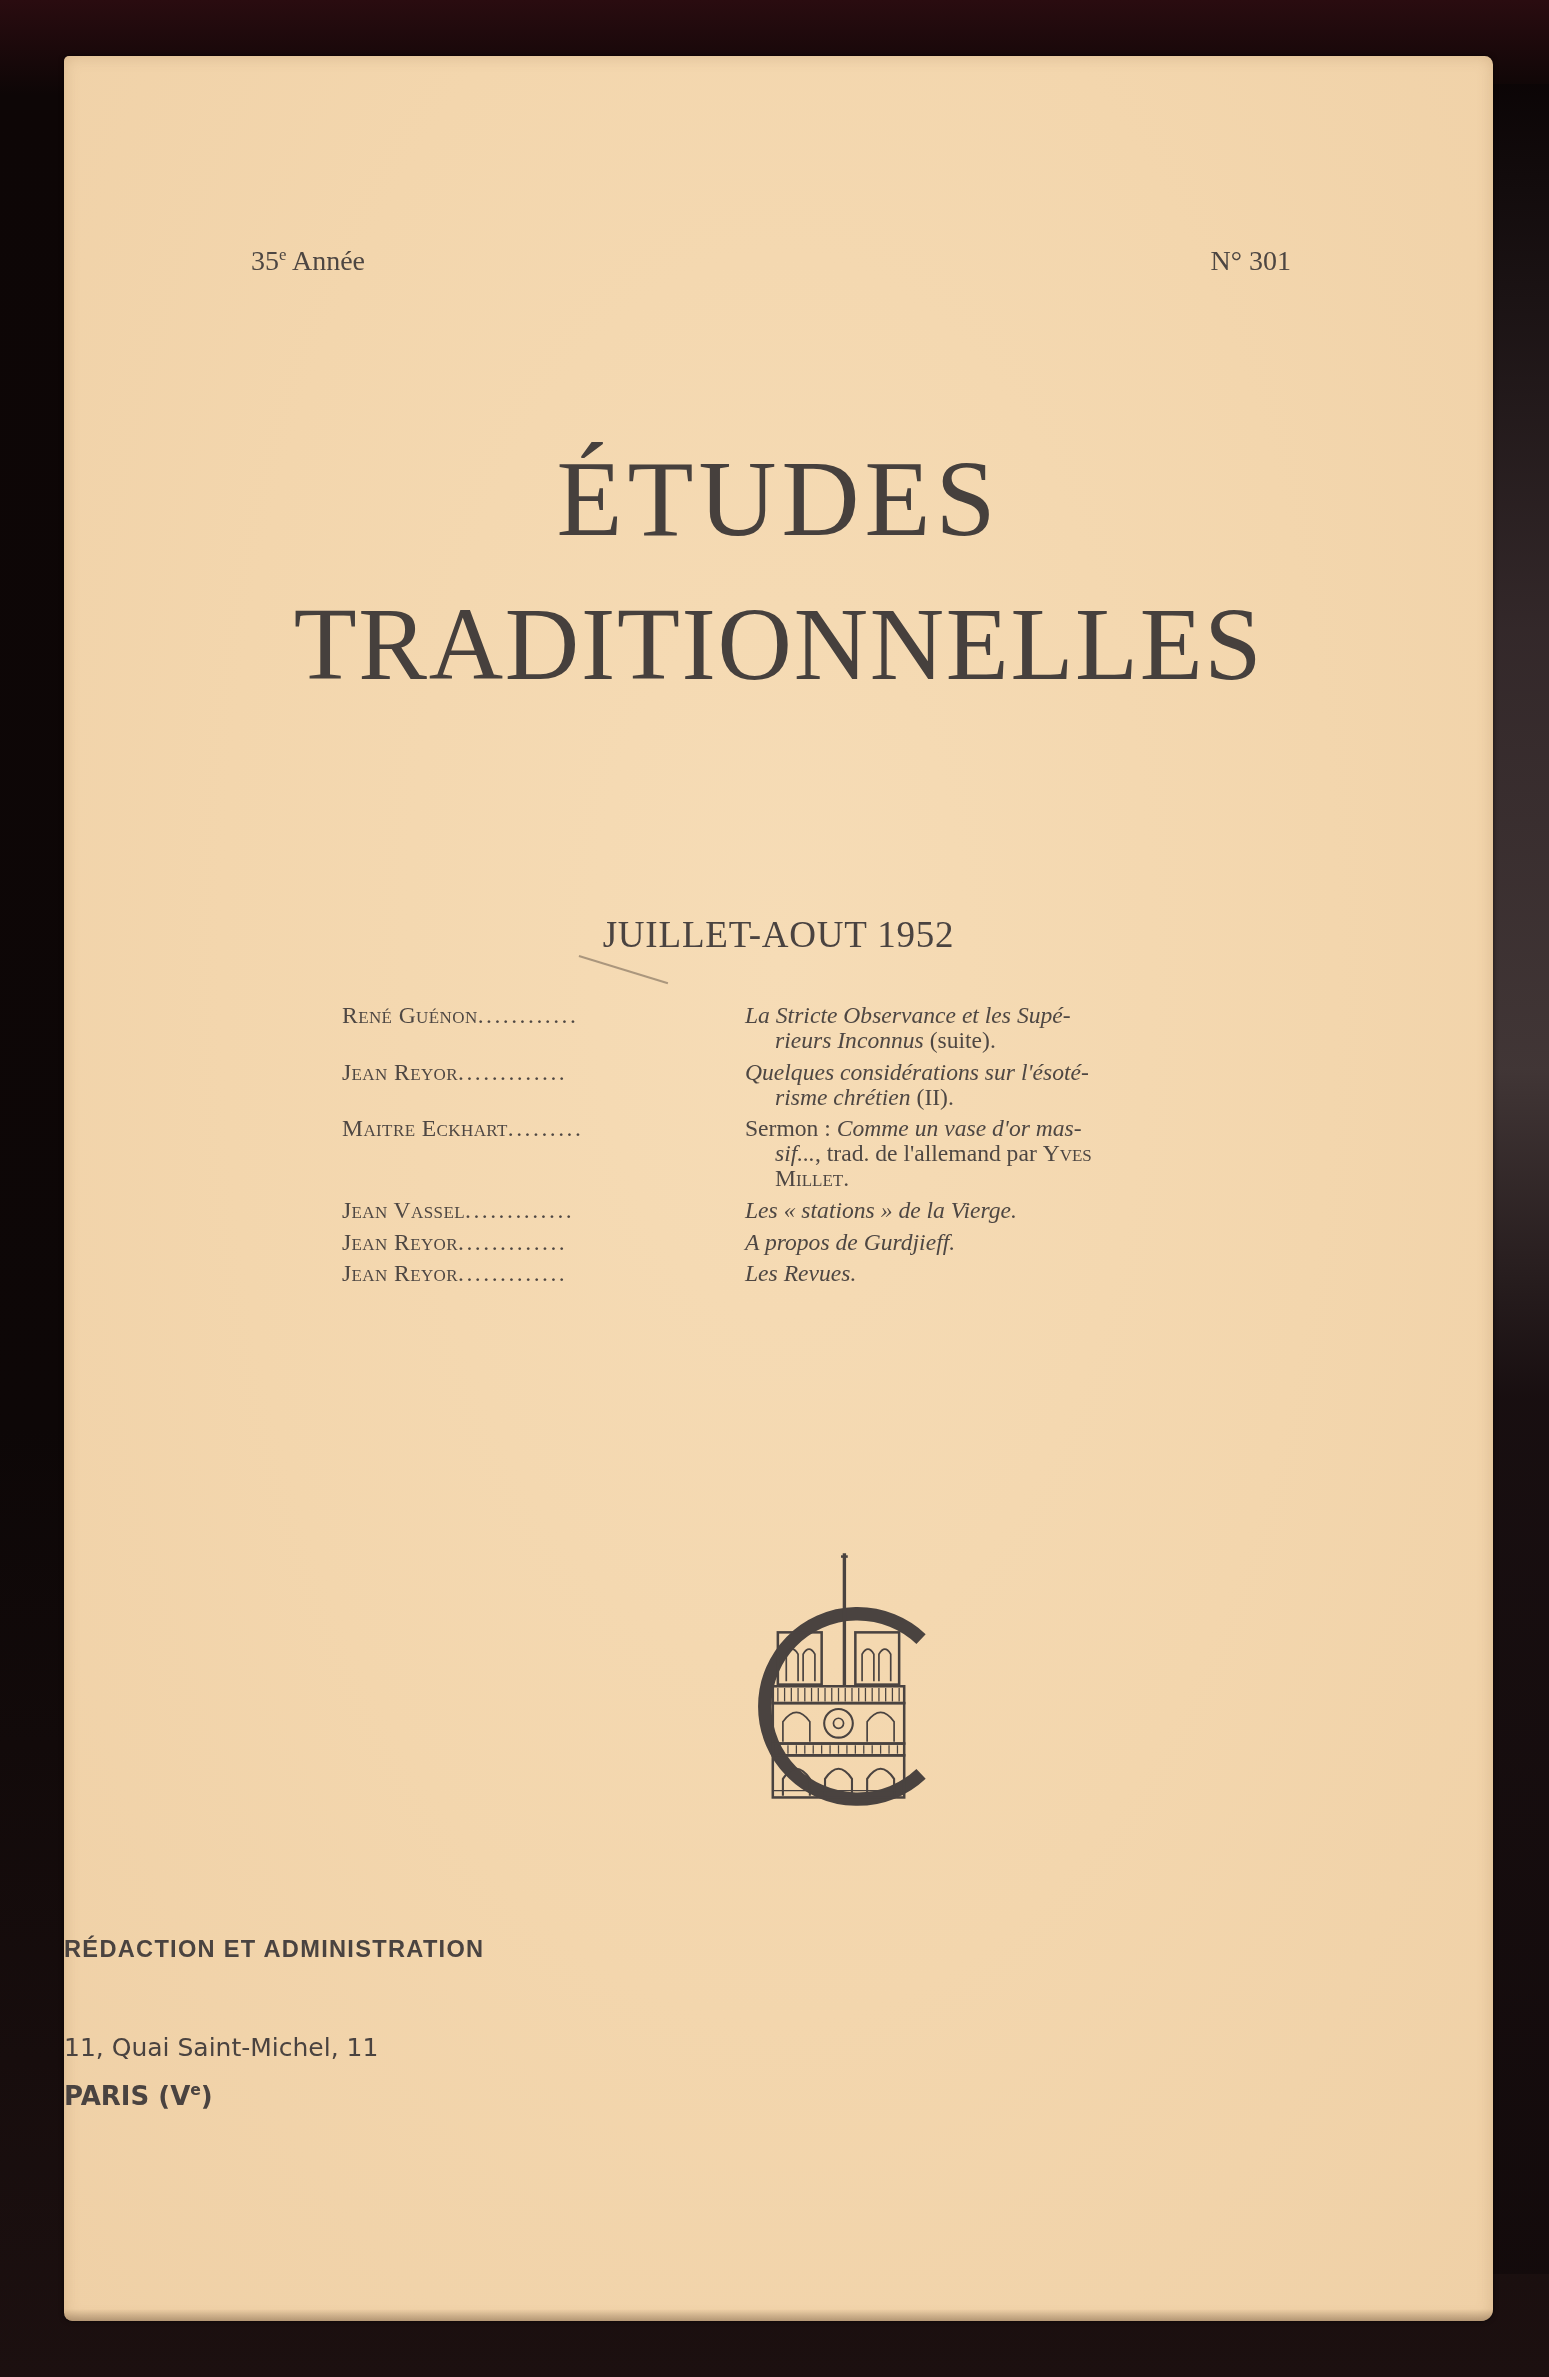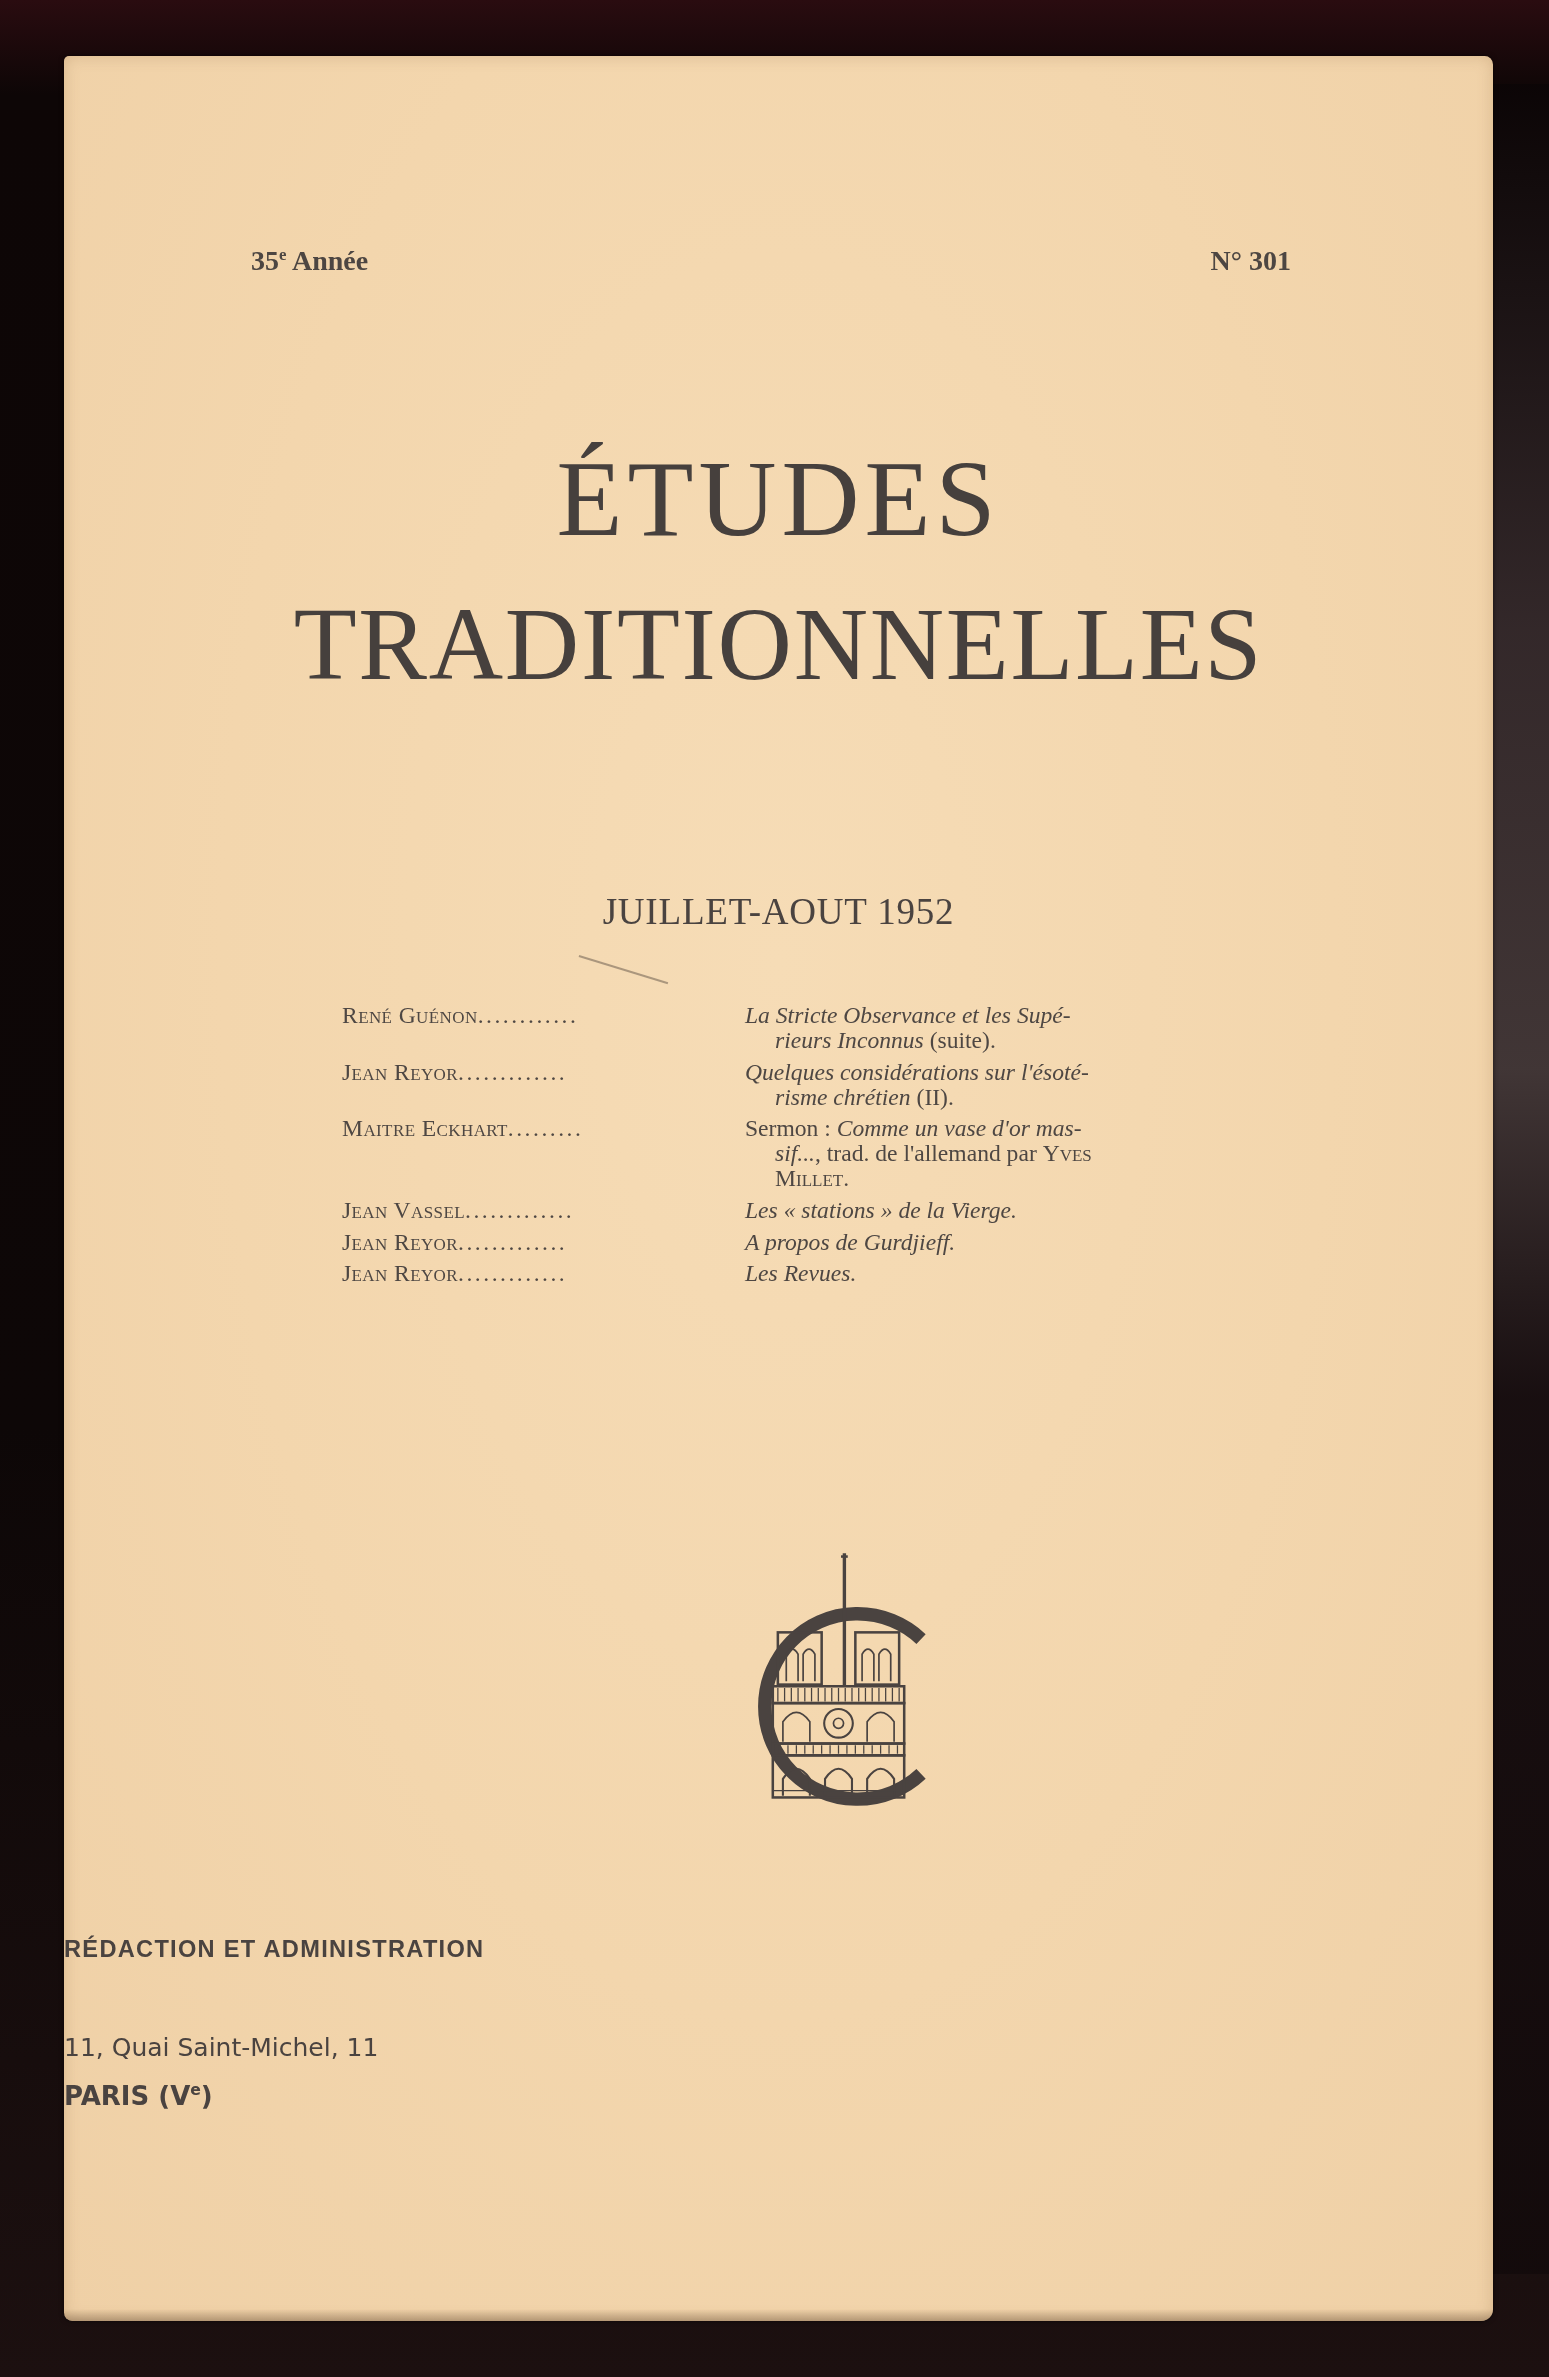--- a/index.html
+++ b/index.html
@@ -29,32 +29,32 @@
     color: #4a4340;
   }
   .cover::after {
     content: ""; position: absolute; left: 0; right: 0; bottom: 0; height: 11.8px;
     background: linear-gradient(180deg, rgba(0,0,0,0) 0%, rgba(120,95,70,0.45) 100%);
     border-radius: 0 0 11.8px 8.4px;
   }
   .header-row {
     position: absolute; top: 189px; left: 187px; right: 202px;
     display: flex; justify-content: space-between;
-    font-weight: bold; font-size: 28px; color: #4d4642;
+    font-weight: normal; font-size: 28px; color: #4d4642;
   }
   .header-row sup { font-size: 0.6em; }
   .title {
     position: absolute; left: 0; right: 0; text-align: center;
     font-size: 108px; letter-spacing: 5px; color: #46403d;
     font-weight: normal; line-height: 1;
   }
   .title.l1 { top: 389px; }
   .title.l2 { top: 537px; font-size: 103px; letter-spacing: 1.7px; }
   .issue-date {
-    position: absolute; top: 834px; left: 0; right: 0; text-align: center;
+    position: absolute; top: 857px; left: 0; right: 0; text-align: center;
     font-size: 37px; color: #4a4340; letter-spacing: 0.8px;
   }
   .crease {
     position: absolute; left: 515px; top: 899px; width: 93px; height: 1.7px;
     background: rgba(110,95,80,0.55); transform: rotate(17deg); transform-origin: left center;
   }
   .toc {
     position: absolute; top: 947px; left: 278px; width: 926px;
     font-size: 23.6px; color: #4e4743; line-height: 25px;
   }

